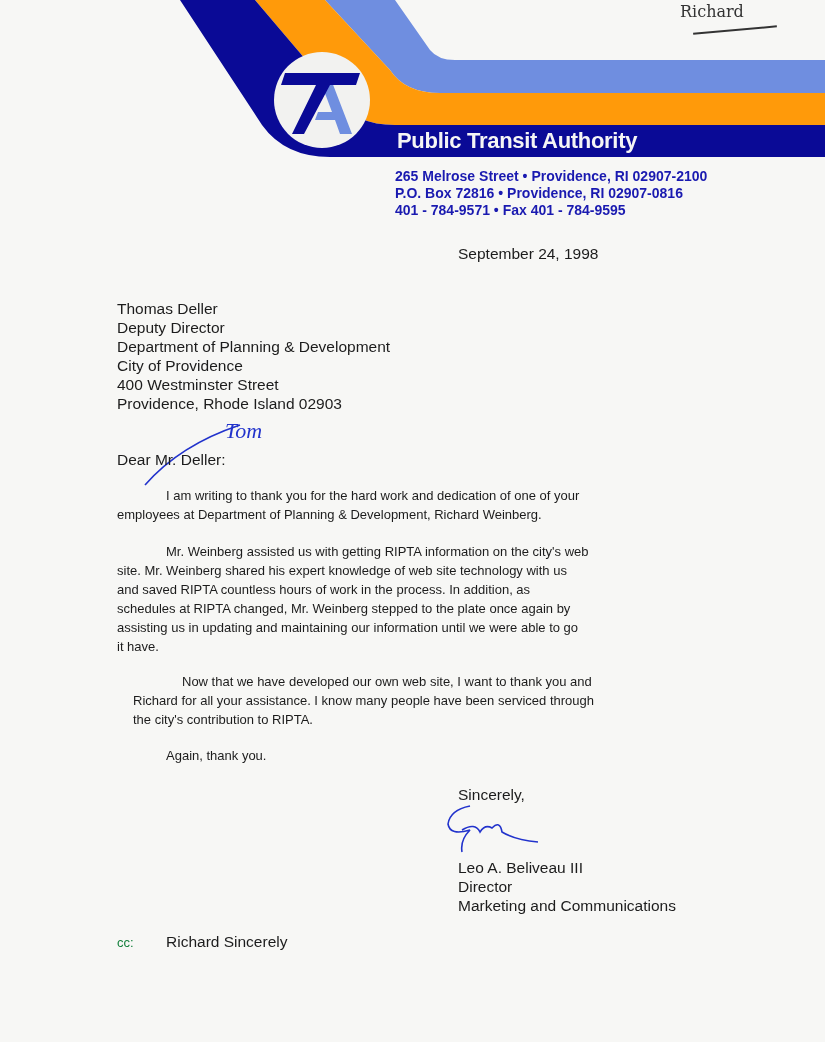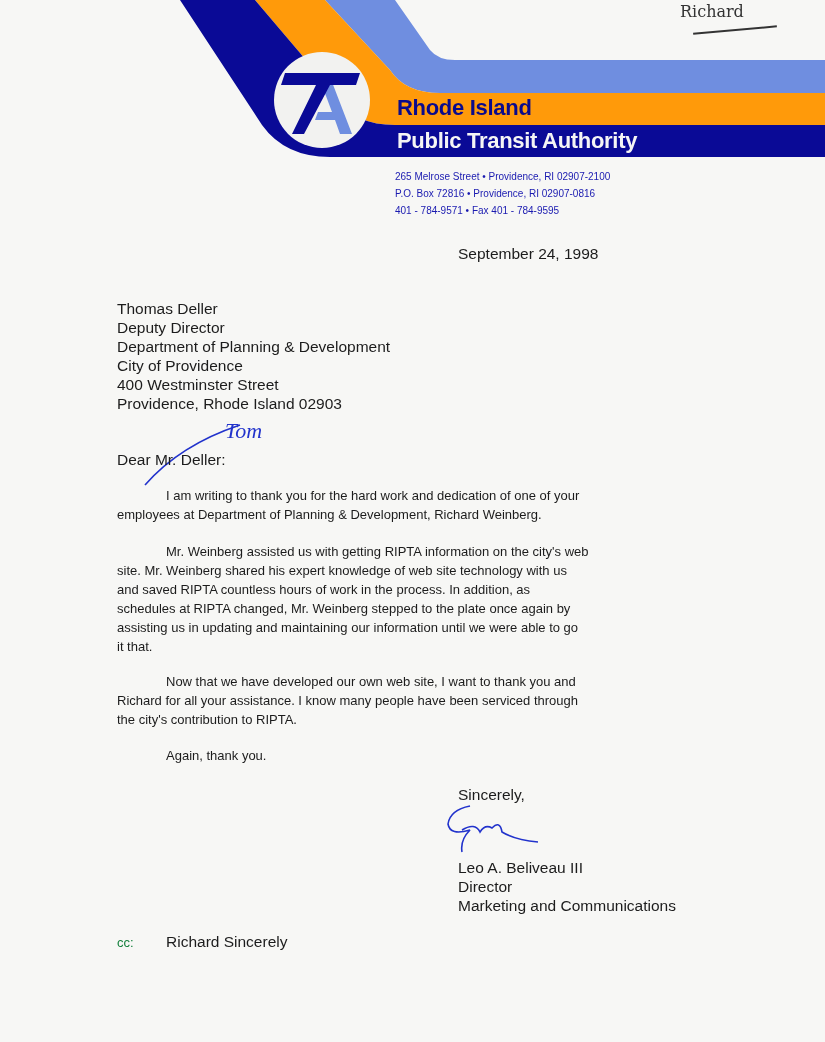--- a/index.html
+++ b/index.html
@@ -14,42 +14,42 @@
   .org-name-1 {
     position: absolute; left: 397px; top: 95px;
     font-weight: bold; font-size: 22px; color: #0a0a8c; letter-spacing: -0.3px;
   }
   .org-name-2 {
     position: absolute; left: 397px; top: 128px;
     font-weight: bold; font-size: 22px; color: #f5f5f5; letter-spacing: -0.3px;
   }
   .org-address {
     position: absolute; left: 395px; top: 168px;
-    font-size: 10px; line-height: 17px; color: #1a1ab0;
+    font-size: 14px; line-height: 17px; color: #1a1ab0; font-weight: bold;
   }
   .org-address div { white-space: nowrap; }
   .margin-note {
     position: absolute; left: 680px; top: 2px;
     font-family: "DejaVu Serif", serif; 
     font-size: 16px; color: #333;
   }
   .margin-note-line {
     position: absolute; left: 693px; top: 29px; width: 84px; height: 2px;
     background: #333; transform: rotate(-5deg);
   }
   .text { position: absolute; font-size: 15.5px; line-height: 19px; white-space: nowrap; }
   .date { left: 458px; top: 244px; }
   .recipient { left: 117px; top: 299px; }
   .recipient div { height: 19px; }
   .salutation { left: 117px; top: 450px; }
   .body-para { position: absolute; left: 117px; width: 600px; font-size: 13px; line-height: 19px; }
   .body-para .first { padding-left: 49px; }
   .p1 { top: 486px; }
   .p2 { top: 542px; }
-  .p3 { top: 672px; }
+  .p3 { top: 672px; margin-left: 16px; }
   .p4 { left: 166px; top: 746px; }
   .closing { left: 458px; top: 785px; }
   .signer { left: 458px; top: 858px; }
   .signer div { height: 19px; }
   .cc-label { left: 117px; top: 933px; font-size: 13px; color: #15803d; }
   .cc-name { left: 166px; top: 932px; }
   .annot-tom {
     position: absolute; left: 225px; top: 418px;
     font-family: Liberation Serif, serif; font-style: italic; font-size: 22px; color: #2233cc;
   }
@@ -69,21 +69,20 @@
     <path d="M180,0 L255,0 L340,100 Q355,125 395,125 L825,125 L825,157 L330,157 Q285,157 262,125 Z" fill="#0a0a96"></path>
 
     <g>
       <circle cx="322" cy="100" r="48" fill="#f2f2f0"></circle>
 
       <polygon points="320,82 332,82 352,134 340,134 335,120 315,120 318,112 332,112 326,96" fill="#6f8ee0"></polygon>
 
       <polygon points="285,73 360,73 356,85 330,85 304,134 292,134 316,85 281,85" fill="#0a0a96"></polygon>
     </g>
   </svg>
-  <div class="org-name-1">Rhode Island</div>
   <div class="org-name-2">Public Transit Authority</div>
   <div class="org-address">
     <div>265 Melrose Street • Providence, RI 02907-2100</div>
     <div>P.O. Box 72816 • Providence, RI 02907-0816</div>
     <div>401 - 784-9571 • Fax 401 - 784-9595</div>
   </div>
   <div class="margin-note">Richard</div>
   <div class="margin-note-line"></div>
 </div>
 
@@ -109,21 +108,21 @@
   <div class="first">I am writing to thank you for the hard work and dedication of one of your</div>
   <div>employees at Department of Planning &amp; Development, Richard Weinberg.</div>
 </div>
 
 <div class="body-para p2">
   <div class="first">Mr. Weinberg assisted us with getting RIPTA information on the city's web</div>
   <div>site.  Mr. Weinberg shared his expert knowledge of web site technology with us</div>
   <div>and saved RIPTA countless hours of work in the process.  In addition, as</div>
   <div>schedules at RIPTA changed, Mr. Weinberg stepped to the plate once again by</div>
   <div>assisting us in updating and maintaining our information until we were able to go</div>
-  <div>it that.</div>
+  <div>it have.</div>
 </div>
 
 <div class="body-para p3">
   <div class="first">Now that we have developed our own web site, I want to thank you and</div>
   <div>Richard for all your assistance.  I know many people have been serviced through</div>
   <div>the city's contribution to RIPTA.</div>
 </div>
 
 <div class="body-para p4">Again, thank you.</div>
 

